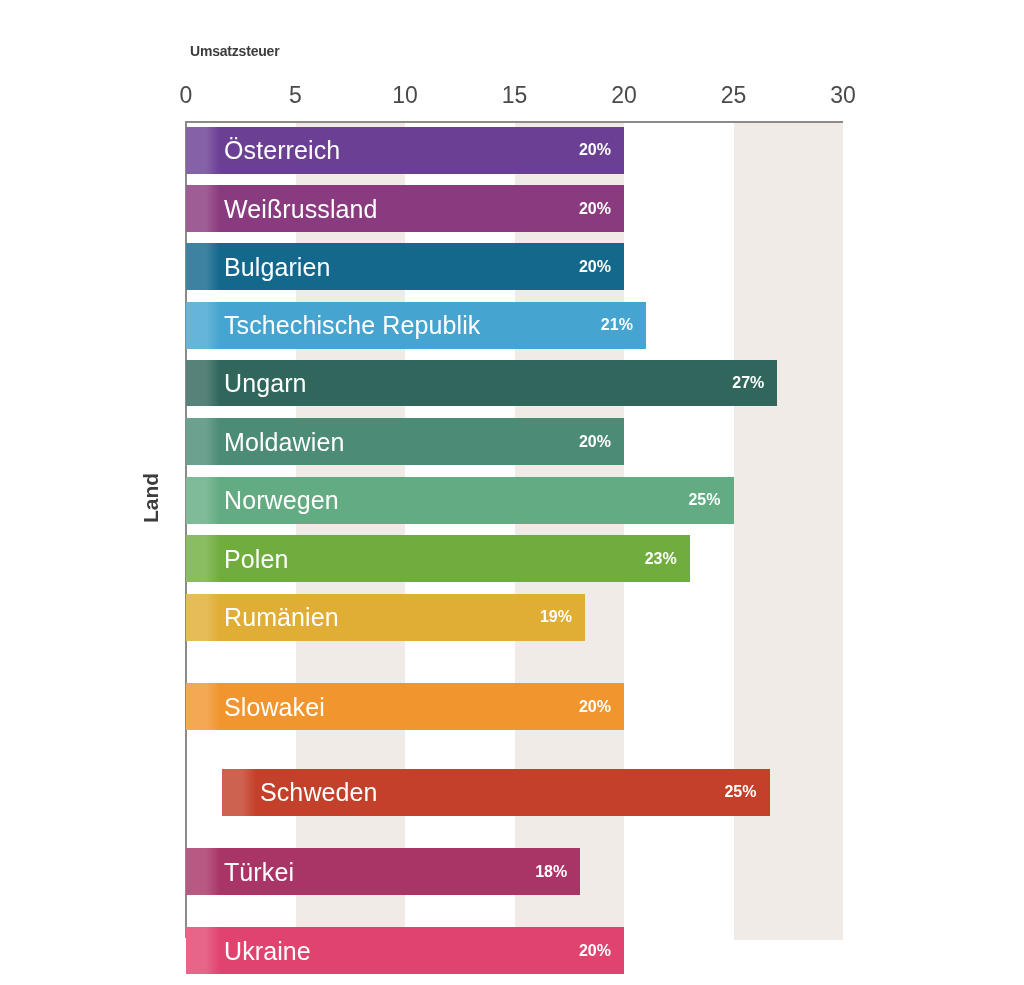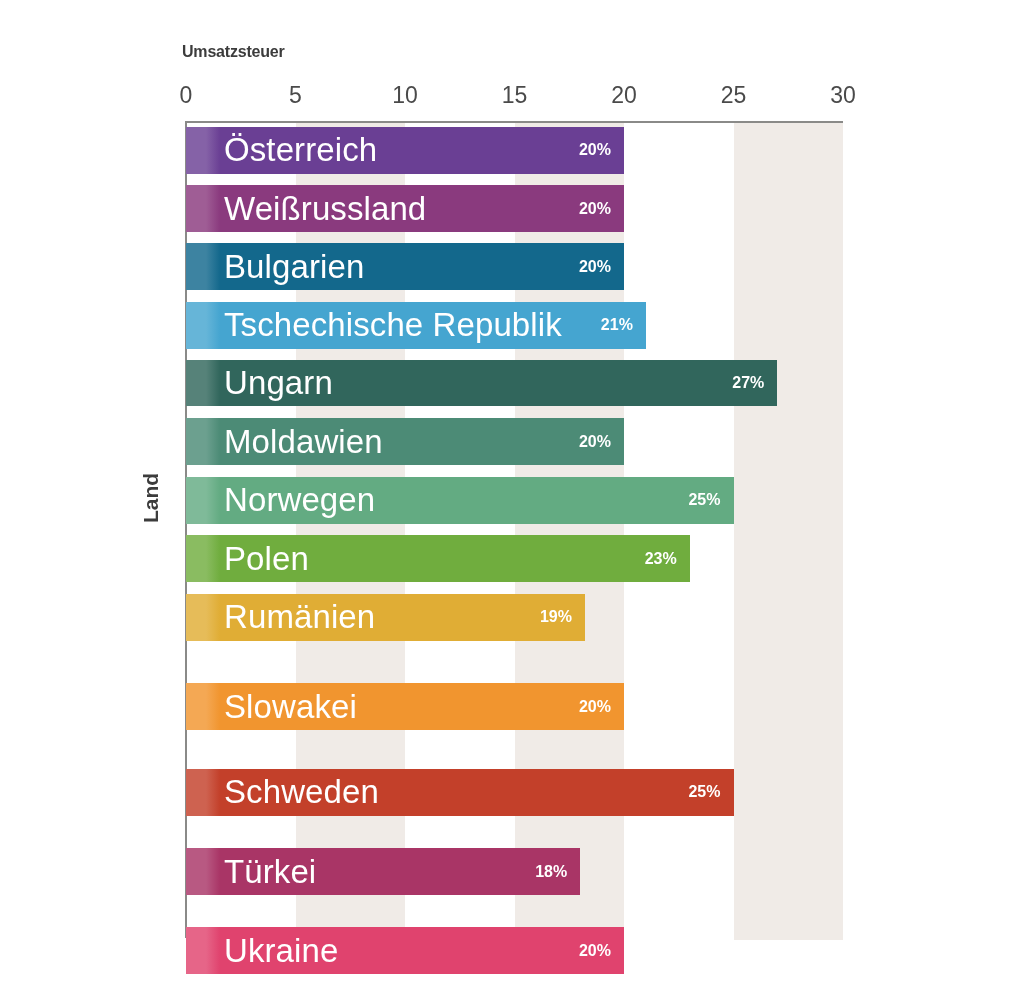--- a/index.html
+++ b/index.html
@@ -17,23 +17,23 @@
 
   #chart-root {
     position: relative;
     width: 1024px;
     height: 985px;
   }
 
   
   #x-axis-title {
     position: absolute;
-    left: 182px;
+    left: 190px;
     top: 43px;
-    font-size: 16px;
+    font-size: 14px;
     font-weight: bold;
     letter-spacing: -0.2px;
     color: #3c3c3c;
     white-space: nowrap;
   }
 
   
   #y-axis-title {
     position: absolute;
     left: 112px;
@@ -117,21 +117,21 @@
     box-sizing: border-box;
     display: flex;
     align-items: center;
     overflow: hidden;
   }
   .bar-cat-label {
     position: absolute;
     left: 38px;
     top: 50%;
     transform: translateY(-50%);
-    font-size: 33px;
+    font-size: 25px;
     color: #ffffff;
     white-space: nowrap;
     letter-spacing: 0.1px;
   }
   .bar-value-label {
     position: absolute;
     right: 13px;
     top: 50%;
     transform: translateY(-50%);
     font-size: 16px;
@@ -224,21 +224,21 @@
           <span class="bar-value-label">19%</span>
         </div>
       </div>
       <div class="bar-row" style="top: 562px; height: 47px;">
         <div class="bar" style="width: 438px; background: linear-gradient(to right, rgb(244, 168, 84) 0px, rgb(244, 168, 84) 20px, rgb(241, 149, 47) 34px, rgb(241, 149, 47) 100%);">
           <span class="bar-cat-label">Slowakei</span>
           <span class="bar-value-label">20%</span>
         </div>
       </div>
       <div class="bar-row" style="top: 647.607px; height: 47px;">
-        <div class="bar" style="width: 547.5px; background: linear-gradient(to right, rgb(206, 98, 80) 0px, rgb(206, 98, 80) 20px, rgb(195, 64, 42) 34px, rgb(195, 64, 42) 100%);">
+        <div class="bar" style="width: 547.5px; background: linear-gradient(to right, rgb(206, 98, 80) 0px, rgb(206, 98, 80) 20px, rgb(195, 64, 42) 34px, rgb(195, 64, 42) 100%); margin-left: 36px;">
           <span class="bar-cat-label">Schweden</span>
           <span class="bar-value-label">25%</span>
         </div>
       </div>
       <div class="bar-row" style="top: 727px; height: 47px;">
         <div class="bar" style="width: 394.2px; background: linear-gradient(to right, rgb(184, 89, 130) 0px, rgb(184, 89, 130) 20px, rgb(169, 53, 102) 34px, rgb(169, 53, 102) 100%);">
           <span class="bar-cat-label">Türkei</span>
           <span class="bar-value-label">18%</span>
         </div>
       </div>

